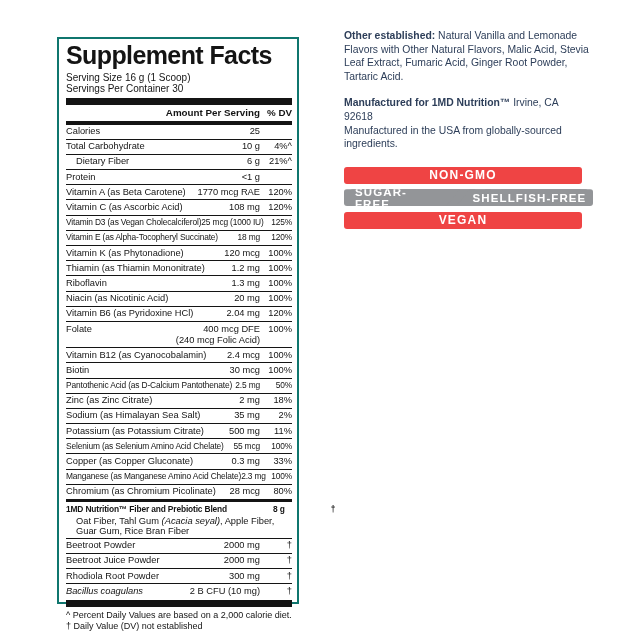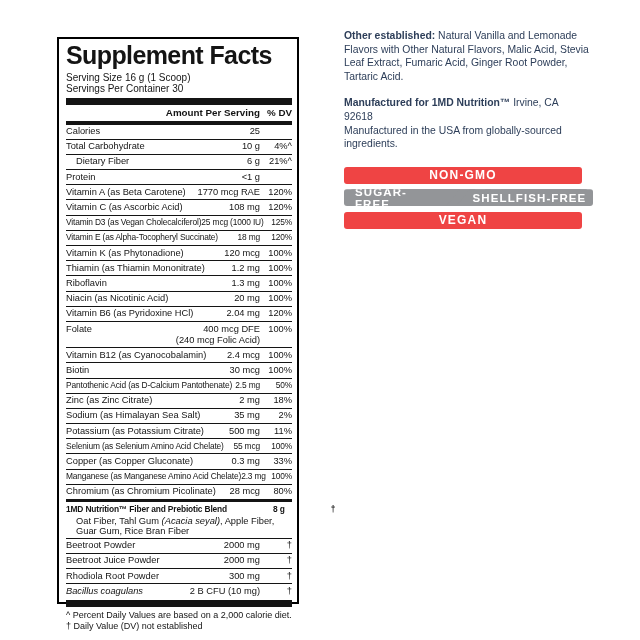--- a/index.html
+++ b/index.html
@@ -3,21 +3,21 @@
 <meta charset="utf-8">
 <style>
   html,body{margin:0;padding:0;}
   body{
     width:640px;height:640px;position:relative;background:#ffffff;
     font-family:"Liberation Sans", sans-serif;color:#141414;overflow:hidden;
   }
   
   .sf-label{
     position:absolute;left:57px;top:37px;width:242px;height:567px;
-    border:2px solid #000000;background:#fff;box-sizing:border-box;
+    border:2px solid #0f766e;background:#fff;box-sizing:border-box;
     padding:3px 5px 4px 7px;
   }
   .sf-title{
     font-size:25px;font-weight:700;letter-spacing:-0.6px;line-height:1.02;
     white-space:nowrap;margin:1px 0 3px 0;
   }
   .sf-serving{font-size:10px;line-height:11.5px;}
   .bar-thick{height:7px;background:#141414;margin-top:3px;}
   .bar-med{height:4px;background:#141414;}
   .bar-thick2{height:7px;background:#141414;margin:2px 0 3px 0;}

